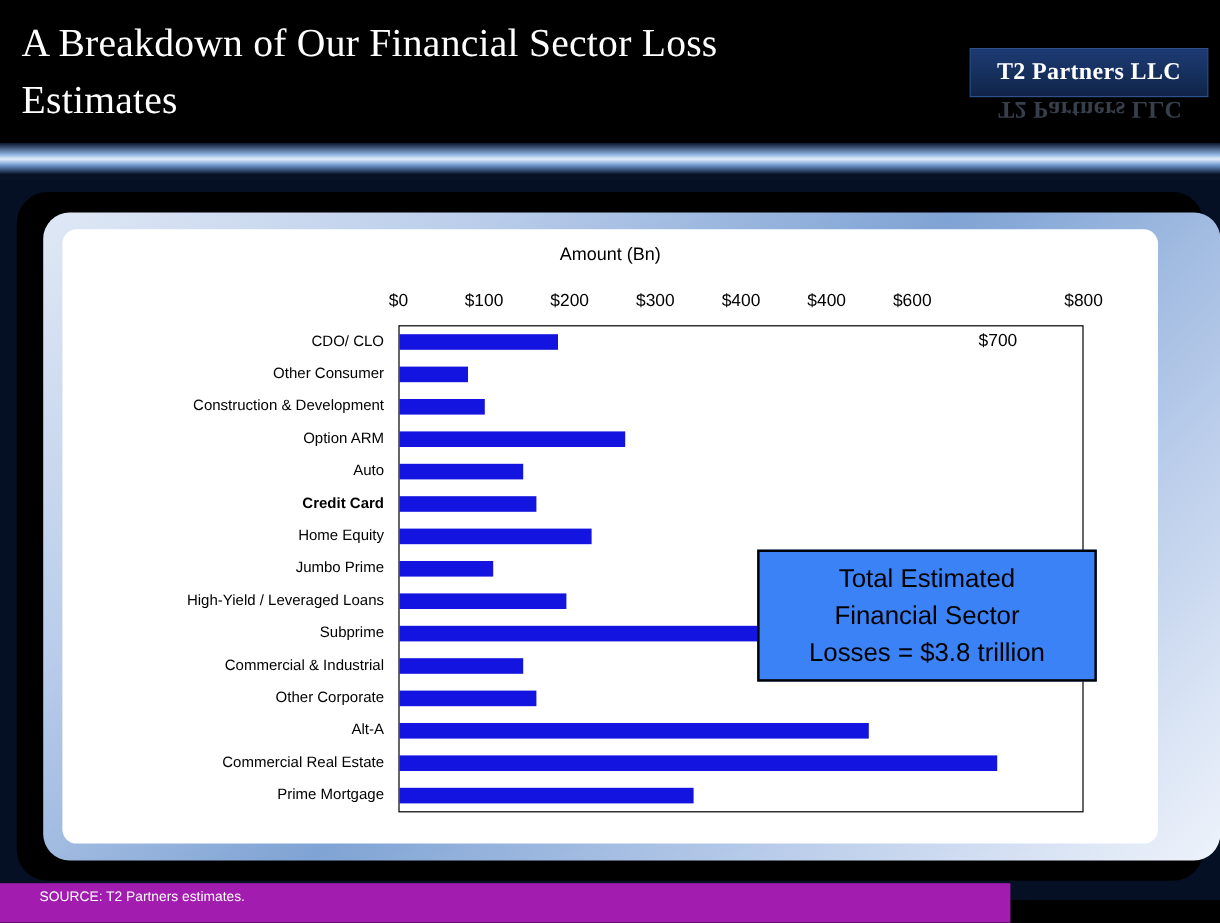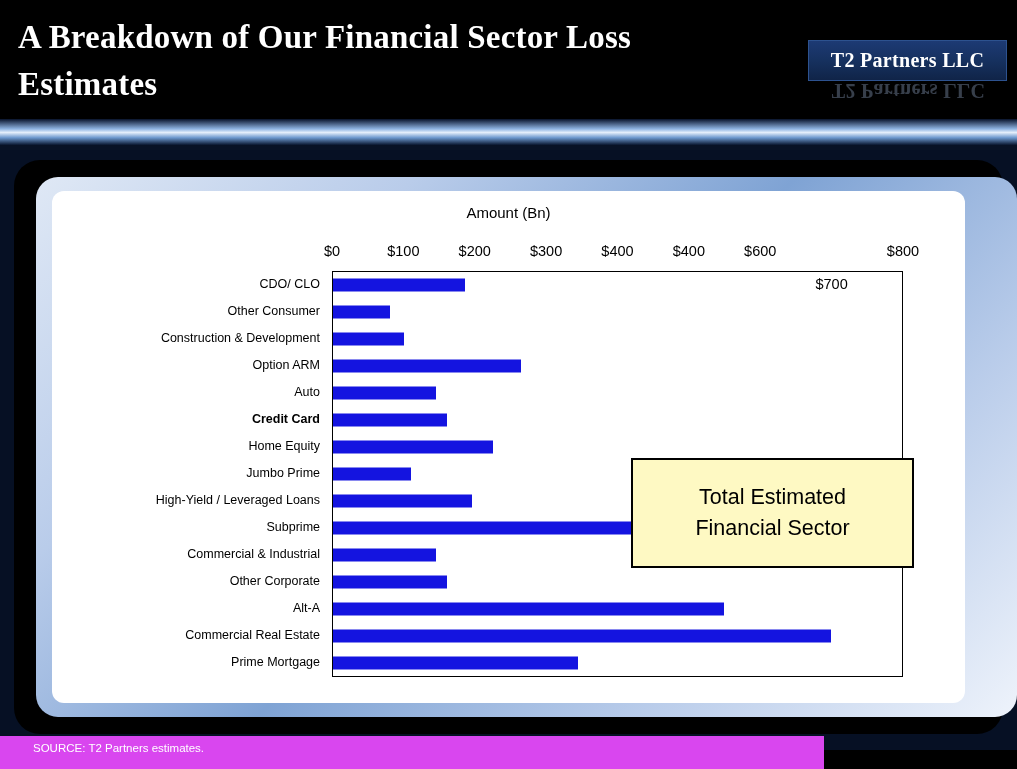--- a/index.html
+++ b/index.html
@@ -28,21 +28,21 @@
     height: 119px;
     background: #000;
   }
   .header-title {
     position: absolute;
     left: 18px;
     top: 14px;
     width: 700px;
     color: #ffffff;
     font-family: "Liberation Serif", serif;
-    font-weight: bold;
+    font-weight: normal;
     font-size: 33px;
     line-height: 47px;
     letter-spacing: 0.2px;
   }
   .logo-box {
     position: absolute;
     right: 10px;
     top: 40px;
     width: 197px;
     height: 39px;
@@ -199,21 +199,21 @@
     transform: translateY(-50%);
   }
 
   
   .callout {
     position: absolute;
     left: 579px;
     top: 267px;
     width: 283px;
     height: 110px;
-    background: #fef9c3;
+    background: #3b82f6;
     border: 2px solid #000;
     box-sizing: border-box;
     display: flex;
     flex-direction: column;
     align-items: center;
     justify-content: center;
   }
   .callout div {
     font-size: 21.5px;
     line-height: 31px;
@@ -221,21 +221,22 @@
     text-align: center;
   }
 
   
   .footer {
     position: absolute;
     left: 0;
     bottom: 0;
     width: 824px;
     height: 33px;
-    background: #d946ef;
+    background: #a21caf;
+    padding-left: 18px;
   }
   .source-text {
     position: absolute;
     left: 33px;
     top: 6px;
     font-size: 11.5px;
     color: #ffffff;
   }
 </style>
 </head>
@@ -307,20 +308,21 @@
               <div class="bar" style="top: 282.8px; width: 103.131px; background: rgb(20, 20, 224);"></div>
               <div class="bar" style="top: 309.733px; width: 113.8px; background: rgb(20, 20, 224);"></div>
               <div class="bar" style="top: 336.667px; width: 391.188px; background: rgb(20, 20, 224);"></div>
               <div class="bar" style="top: 363.6px; width: 497.875px; background: rgb(20, 20, 224);"></div>
               <div class="bar" style="top: 390.533px; width: 245.381px; background: rgb(20, 20, 224);"></div>
             </div>
 
           <div class="callout">
             <div>Total Estimated</div>
             <div>Financial Sector</div>
+            <div>Losses = $3.8 trillion</div>
           </div>
 
         </div>
       </div>
     </div>
   </div>
 
   <div class="footer">
     <span class="source-text">SOURCE: T2 Partners estimates.</span>
   </div>

